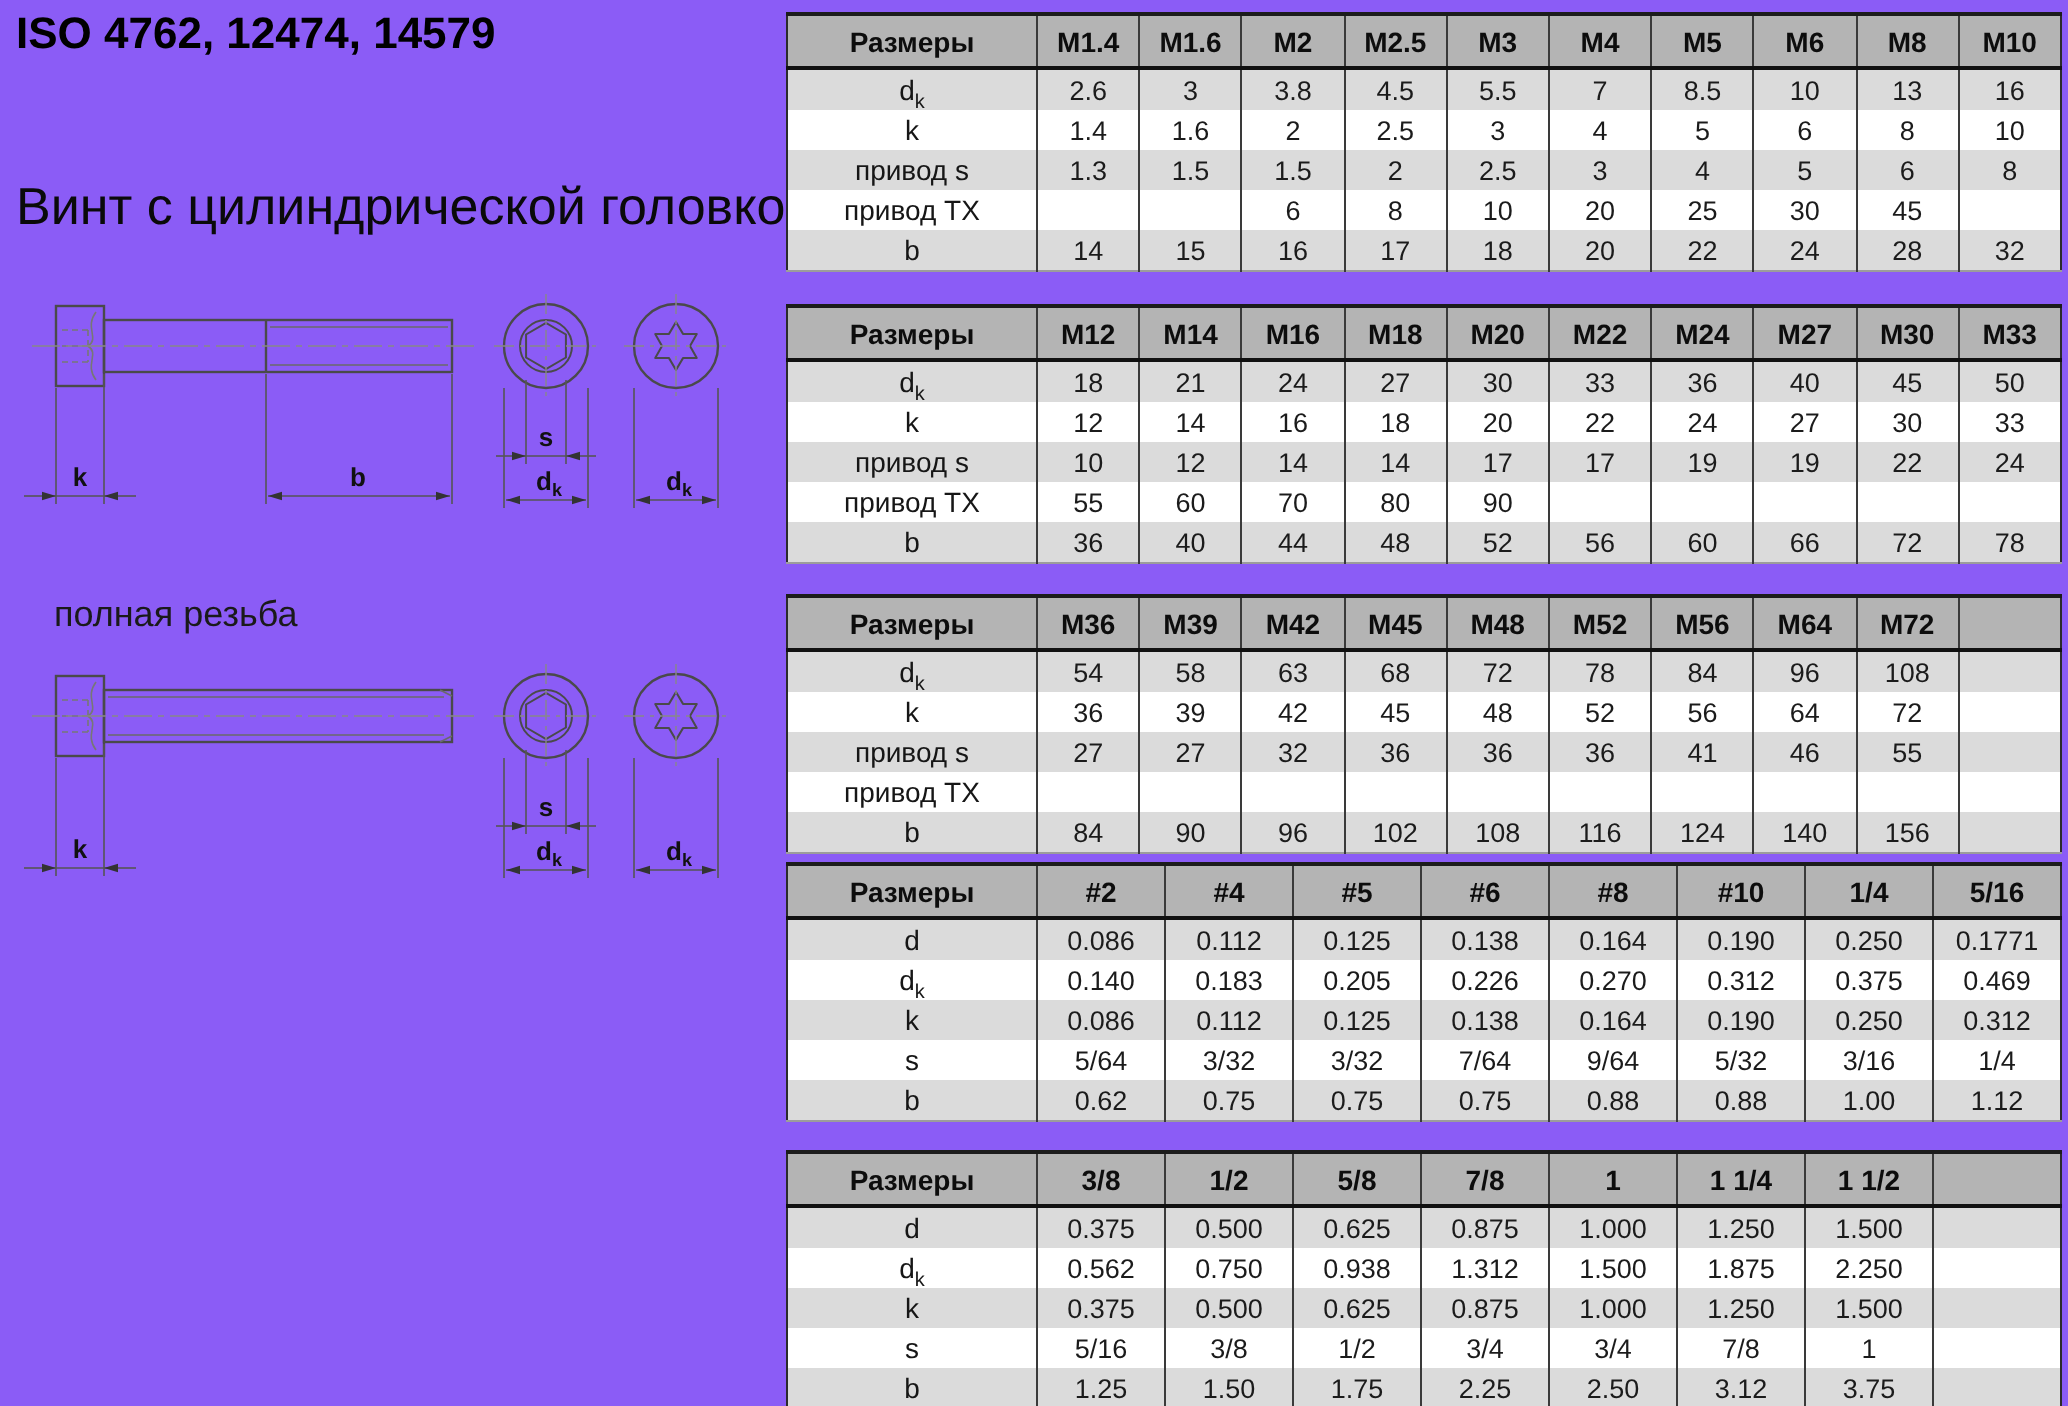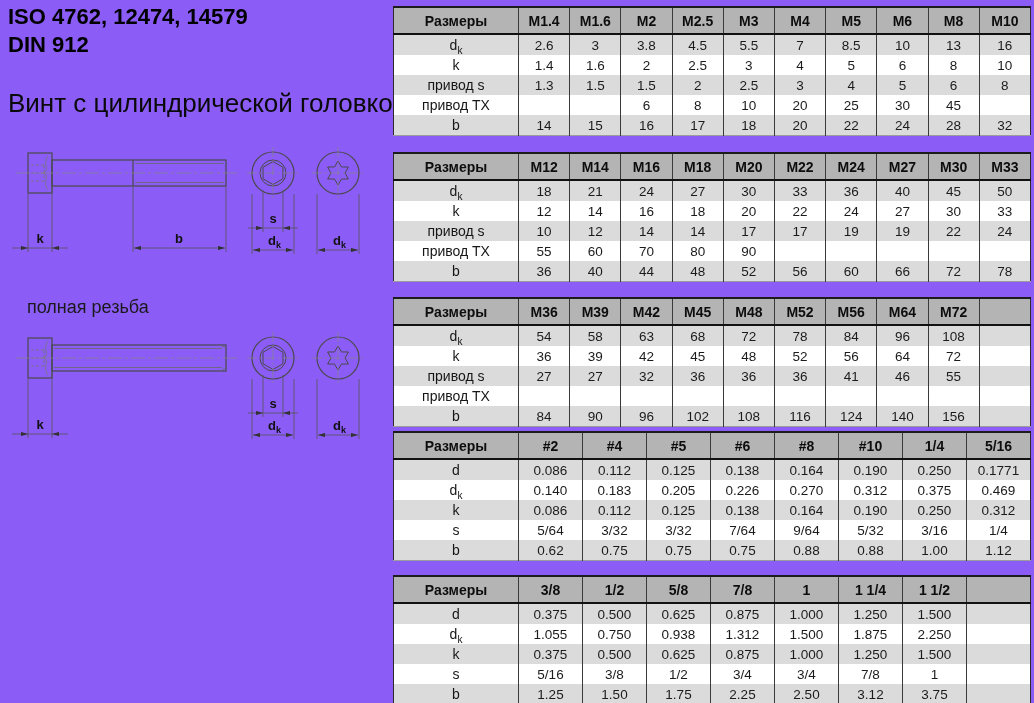--- a/index.html
+++ b/index.html
@@ -29,21 +29,20 @@
   .dim-table td:first-child{font-size:14px;color:#161616;}
   .dim-table sub{font-size:10px;line-height:0;}
 </style>
 </head>
 <body>
 
 <div id="page" style="--hdr: #b4b4b4; --alt: #dbdbdb;">
 
   <div id="title-block">
     <div class="title-line">ISO 4762, 12474, 14579</div>
-    <div class="title-line">DIN 912</div>
   </div>
   <div id="product-name">Винт с цилиндрической головкой</div>
 
   <svg style="position:absolute;left:0;top:140px;" width="390" height="126" viewBox="0 0 390 126">
     <defs>
       <marker id="ar1" viewBox="0 0 10 6" refX="10" refY="3" markerWidth="9" markerHeight="6" orient="auto">
         <path d="M0,0 L10,3 L0,6 z" fill="#333"></path>
       </marker>
     </defs>
     <g stroke="#4a4a4a" fill="none" stroke-width="1.2">
@@ -627,21 +626,21 @@
               <td>0.500</td>
               <td>0.625</td>
               <td>0.875</td>
               <td>1.000</td>
               <td>1.250</td>
               <td>1.500</td>
               <td></td>
             </tr>
             <tr>
               <td><span>d</span><sub>k</sub></td>
-              <td>1.055</td>
+              <td>0.562</td>
               <td>0.750</td>
               <td>0.938</td>
               <td>1.312</td>
               <td>1.500</td>
               <td>1.875</td>
               <td>2.250</td>
               <td></td>
             </tr>
             <tr>
               <td><span>k</span></td>

